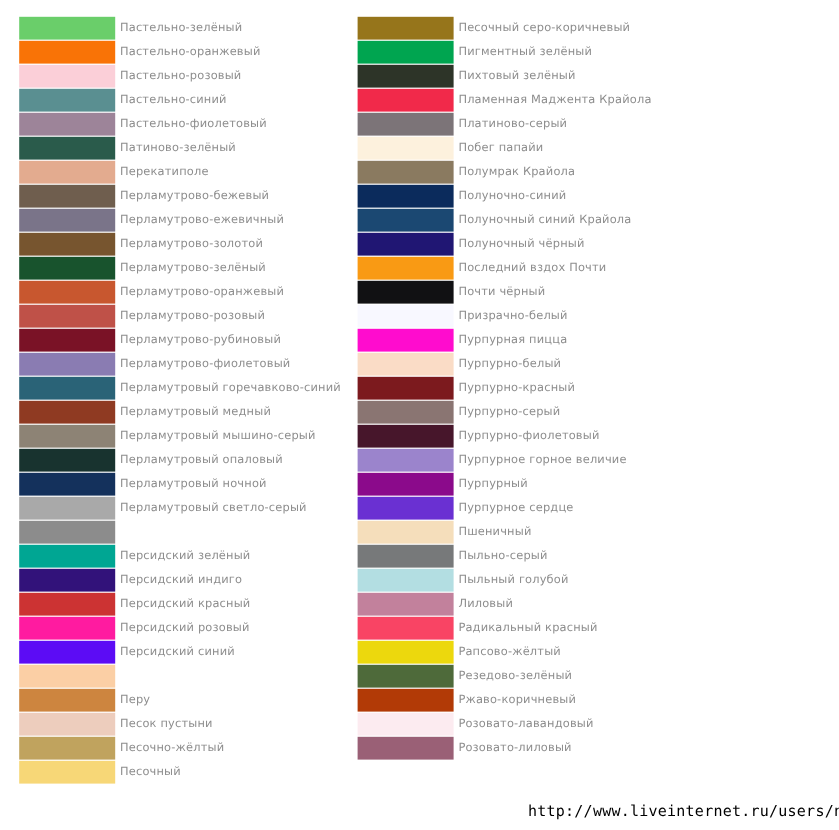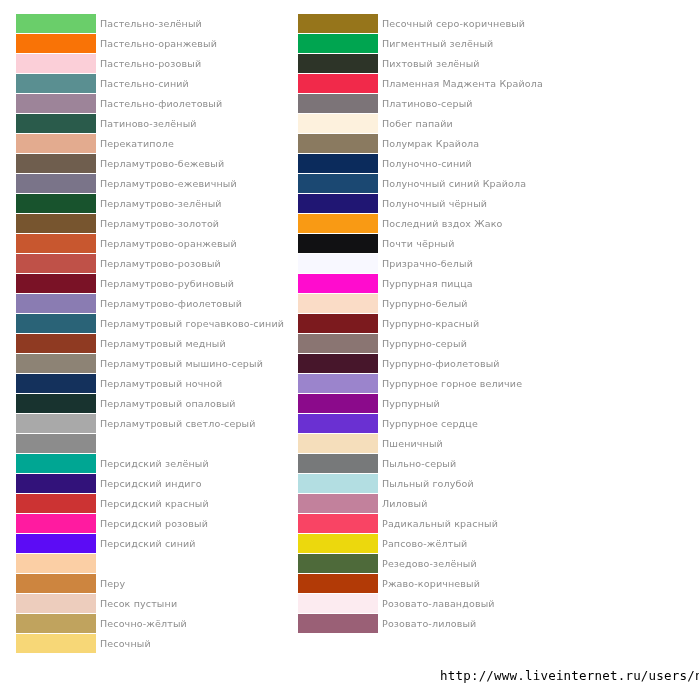--- a/index.html
+++ b/index.html
@@ -99,28 +99,28 @@
       </div>
       <div class="swatch-row">
         <div class="swatch-chip" style="background-color: rgb(111, 94, 78);"></div>
         <div class="swatch-label">Перламутрово-бежевый</div>
       </div>
       <div class="swatch-row">
         <div class="swatch-chip" style="background-color: rgb(122, 116, 137);"></div>
         <div class="swatch-label">Перламутрово-ежевичный</div>
       </div>
       <div class="swatch-row">
+        <div class="swatch-chip" style="background-color: rgb(119, 85, 47);"></div>
+        <div class="swatch-label">Перламутрово-золотой</div>
+      </div>
+      <div class="swatch-row">
         <div class="swatch-chip" style="background-color: rgb(24, 83, 45);"></div>
         <div class="swatch-label">Перламутрово-зелёный</div>
       </div>
       <div class="swatch-row">
-        <div class="swatch-chip" style="background-color: rgb(119, 85, 47);"></div>
-        <div class="swatch-label">Перламутрово-золотой</div>
-      </div>
-      <div class="swatch-row">
         <div class="swatch-chip" style="background-color: rgb(200, 87, 47);"></div>
         <div class="swatch-label">Перламутрово-оранжевый</div>
       </div>
       <div class="swatch-row">
         <div class="swatch-chip" style="background-color: rgb(191, 81, 72);"></div>
         <div class="swatch-label">Перламутрово-розовый</div>
       </div>
       <div class="swatch-row">
         <div class="swatch-chip" style="background-color: rgb(122, 18, 38);"></div>
         <div class="swatch-label">Перламутрово-рубиновый</div>
@@ -135,28 +135,28 @@
       </div>
       <div class="swatch-row">
         <div class="swatch-chip" style="background-color: rgb(143, 58, 34);"></div>
         <div class="swatch-label">Перламутровый медный</div>
       </div>
       <div class="swatch-row">
         <div class="swatch-chip" style="background-color: rgb(141, 131, 117);"></div>
         <div class="swatch-label">Перламутровый мышино-серый</div>
       </div>
       <div class="swatch-row">
+        <div class="swatch-chip" style="background-color: rgb(24, 51, 47);"></div>
+        <div class="swatch-label">Перламутровый опаловый</div>
+      </div>
+      <div class="swatch-row">
         <div class="swatch-chip" style="background-color: rgb(20, 49, 92);"></div>
         <div class="swatch-label">Перламутровый ночной</div>
       </div>
       <div class="swatch-row">
-        <div class="swatch-chip" style="background-color: rgb(24, 51, 47);"></div>
-        <div class="swatch-label">Перламутровый опаловый</div>
-      </div>
-      <div class="swatch-row">
         <div class="swatch-chip" style="background-color: rgb(169, 169, 169);"></div>
         <div class="swatch-label">Перламутровый светло-серый</div>
       </div>
       <div class="swatch-row">
         <div class="swatch-chip" style="background-color: rgb(140, 140, 140);"></div>
       </div>
       <div class="swatch-row">
         <div class="swatch-chip" style="background-color: rgb(0, 166, 147);"></div>
         <div class="swatch-label">Персидский зелёный</div>
       </div>
@@ -232,21 +232,21 @@
       <div class="swatch-row">
         <div class="swatch-chip" style="background-color: rgb(27, 72, 114);"></div>
         <div class="swatch-label">Полуночный синий Крайола</div>
       </div>
       <div class="swatch-row">
         <div class="swatch-chip" style="background-color: rgb(32, 22, 115);"></div>
         <div class="swatch-label">Полуночный чёрный</div>
       </div>
       <div class="swatch-row">
         <div class="swatch-chip" style="background-color: rgb(249, 154, 20);"></div>
-        <div class="swatch-label">Последний вздох Жако</div>
+        <div class="swatch-label">Последний вздох Почти</div>
       </div>
       <div class="swatch-row">
         <div class="swatch-chip" style="background-color: rgb(17, 17, 19);"></div>
         <div class="swatch-label">Почти чёрный</div>
       </div>
       <div class="swatch-row">
         <div class="swatch-chip" style="background-color: rgb(248, 248, 255);"></div>
         <div class="swatch-label">Призрачно-белый</div>
       </div>
       <div class="swatch-row">

